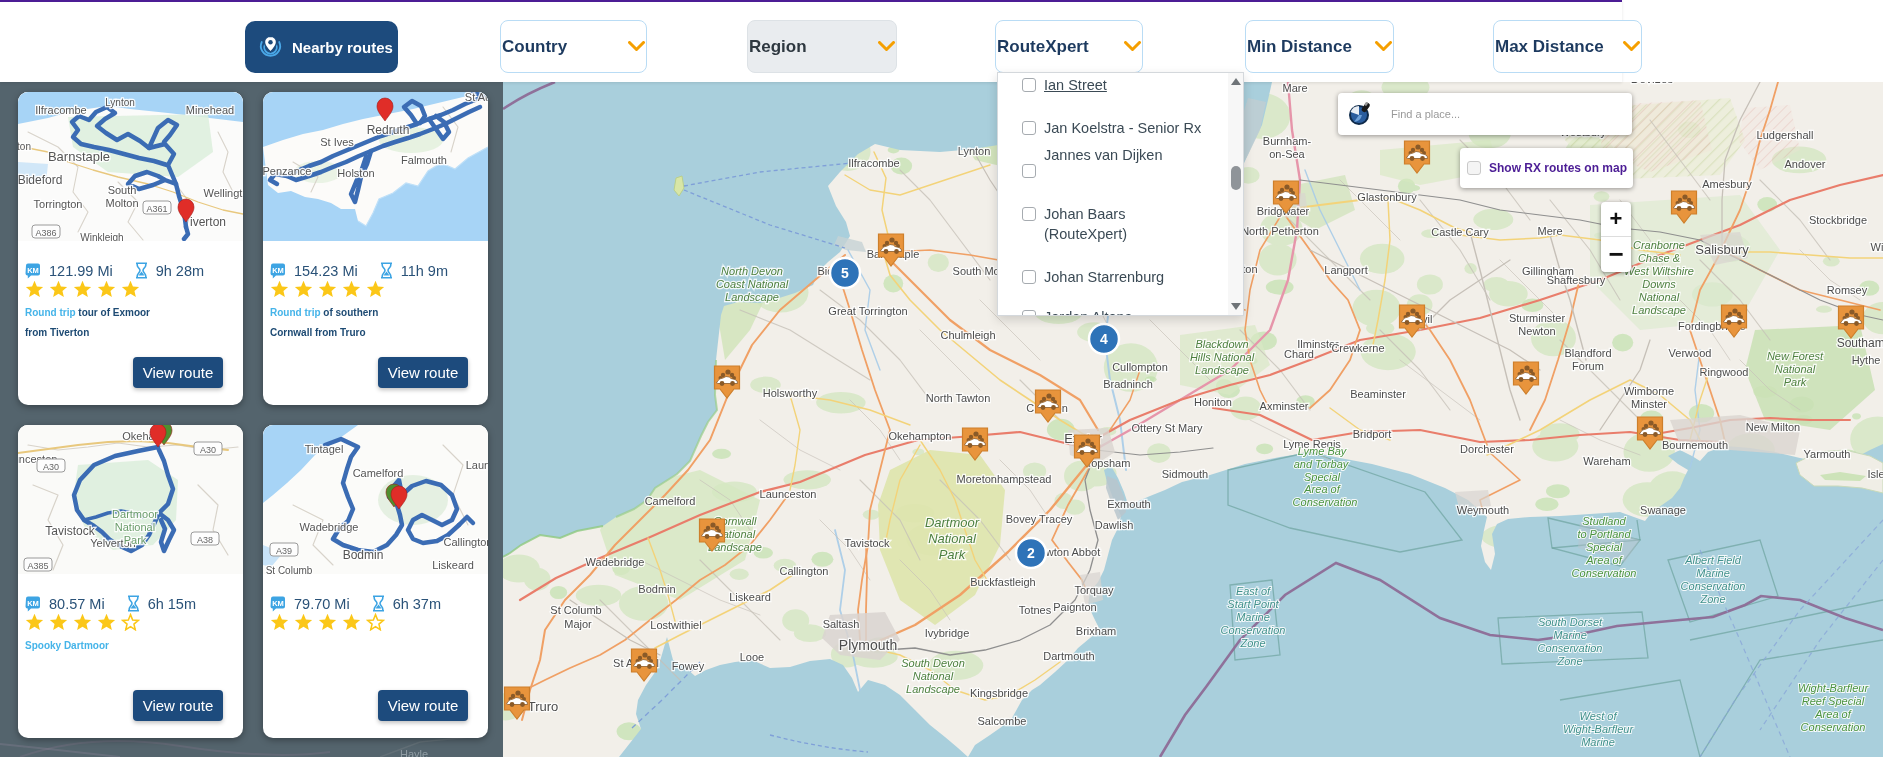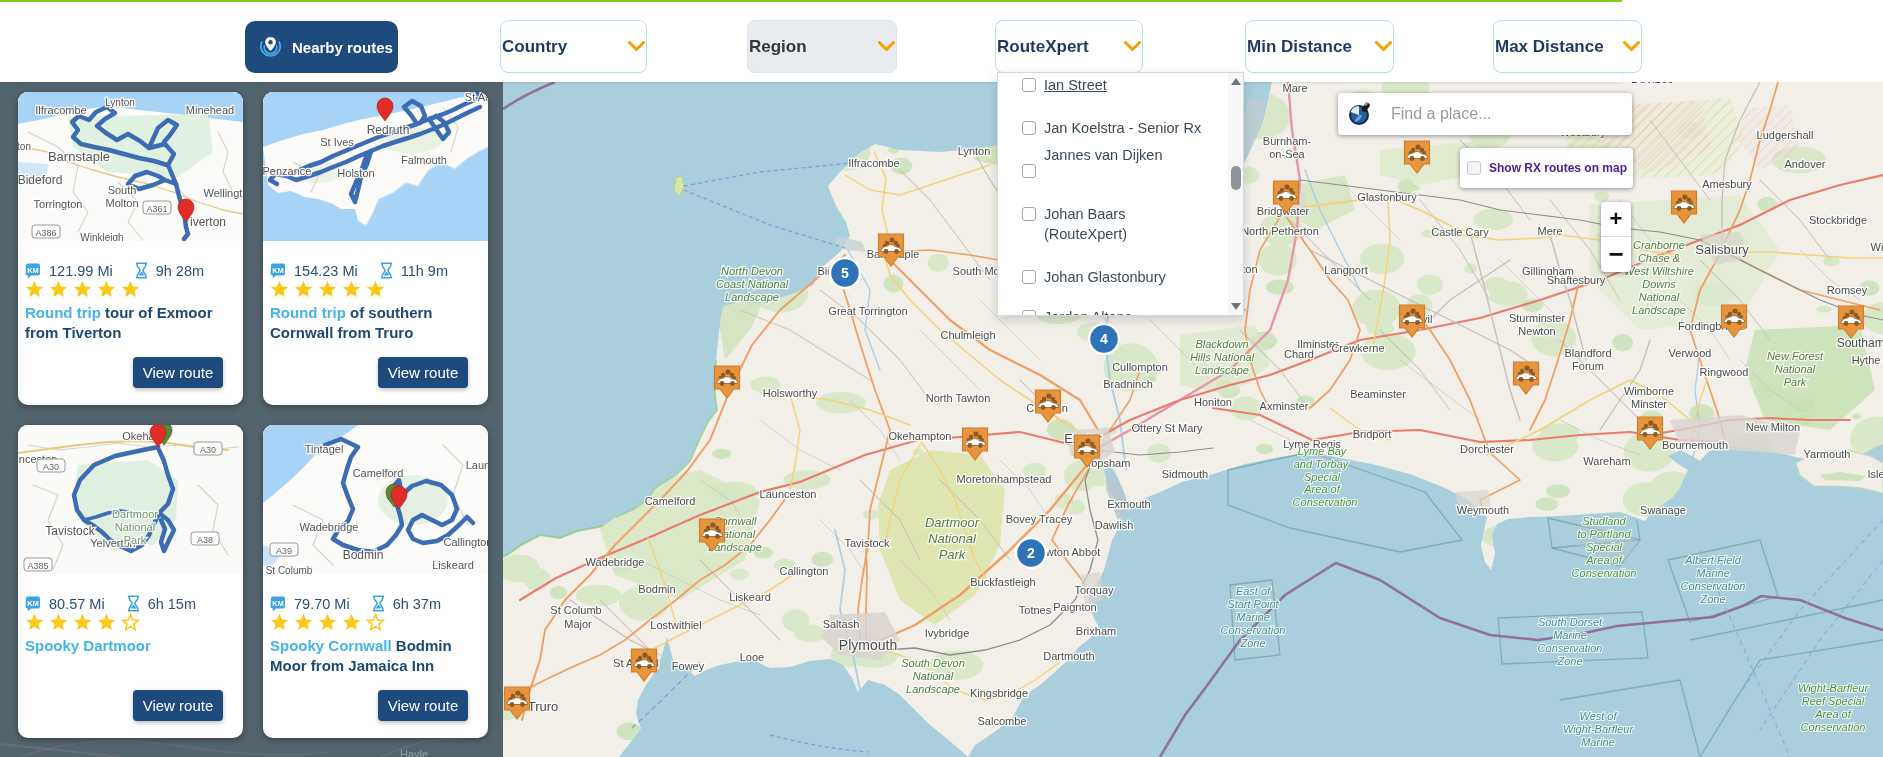--- a/index.html
+++ b/index.html
@@ -1,36 +1,36 @@
 <!DOCTYPE html>
 <html><head>
 <meta charset="utf-8">
 <style>
   * { margin:0; padding:0; box-sizing:border-box; }
   html,body { width:1883px; height:757px; overflow:hidden; background:#fff;
     font-family:"Liberation Sans", sans-serif; }
   #stage { position:relative; width:1883px; height:757px; overflow:hidden; }
   #map { position:absolute; left:503px; top:82px; width:1380px; height:675px; background:#f2efe9; }
   #topbar { position:absolute; left:0; top:0; width:1622px; height:82px; background:#fff;
-    box-shadow:0 1px 3px rgba(0,0,0,.10); border-top:2px solid #84cc16; }
+    box-shadow:0 1px 3px rgba(0,0,0,.10); border-top:2px solid #4c1d95; }
   .tb-btn { position:absolute; top:18px; height:53px; border-radius:8px; background:#fff;
     border:1px solid #b9dcf5; display:flex; align-items:center; justify-content:space-between;
     padding:0 1px; font-size:17px; font-weight:bold; color:#1d3a5f; white-space:nowrap; }
 .chev { margin-left:16px; flex-shrink:0; }
   #btn-nearby { position:absolute; left:245px; top:19px; width:153px; height:52px; border-radius:10px;
     background:#1d4b7d; color:#fff; font-size:15px; font-weight:bold; display:flex; align-items:center; white-space:nowrap; }
   #sidebar { position:absolute; left:0; top:82px; width:503px; height:675px; background:#54646d; }
   .card { position:absolute; width:225px; height:313px; background:#fff; border-radius:10px;
     box-shadow:0 2px 7px rgba(0,0,0,.35); overflow:hidden; }
   .thumb { width:225px; height:149px; position:relative; background:#fbfafa; }
   .meta { padding:20px 18px 0 7px; }
   .mrow { display:flex; align-items:center; font-size:14.5px; color:#2a5278; height:19px; white-space:nowrap; }
   .mrow span { flex-shrink:0; }
   .stars { margin-top:0px; height:20px; }
-  .title { font-size:15px; font-weight:bold; color:#1d4a73; line-height:20px; margin-top:3px; white-space:nowrap;}
+  .title { font-size:10px; font-weight:bold; color:#1d4a73; line-height:20px; margin-top:3px; white-space:nowrap;}
   .title .lt { color:#45b4e9; }
   .vbtn { position:absolute; right:20px; bottom:17px; width:90px; height:31px; background:#1d4b7d;
     color:#fff; font-size:15px; border-radius:4px; display:flex; align-items:center; justify-content:center;
     box-shadow:0 2px 4px rgba(0,0,0,.25); }
   #ddpanel { position:absolute; left:997px; top:72px; width:247px; height:244px; background:#fff;
     border:1px solid #d4d8dc; box-shadow:0 4px 10px rgba(0,0,0,.15); overflow:hidden; }
   .dditem { position:absolute; left:46px; font-size:14.5px; color:#3b4a55; line-height:20px; }
   .ddcb { position:absolute; left:24px; width:14px; height:14px; border:1.5px solid #a6abb0; border-radius:3px; background:#fff;}
   #ddscroll { position:absolute; right:0px; top:0px; width:15px; height:242px; background:#f7f7f7; }
   #ddthumb { position:absolute; left:2.5px; top:93px; width:10px; height:24px; background:#8f9499; border-radius:5px;}
@@ -606,21 +606,21 @@
 
 <div class="ovl" style="left:835px; top:11px; width:294px; height:42px; border-radius:4px;
   box-shadow:0 1px 5px rgba(0,0,0,.4); display:flex; align-items:center;">
   <svg width="26" height="26" style="margin-left:10px;" viewBox="0 0 26 26">
     <circle cx="11" cy="14" r="9" fill="#2a5d9e" stroke="#0e2a4a" stroke-width="2"></circle>
     <path d="M11 5 A9 9 0 0 0 2.6 11 L 11 14 Z" fill="#e8eef5"></path>
     <path d="M14 14 A 9 9 0 0 1 6 21 L 11 14 Z" fill="#6da0d8"></path>
     <rect x="15.5" y="1.5" width="5" height="10" rx="2" transform="rotate(35 18 6)" fill="#1a1a1a"></rect>
     <rect x="16.8" y="0.8" width="2.6" height="4" rx="1.3" transform="rotate(35 18 3)" fill="#9a9a9a"></rect>
   </svg>
-  <span style="margin-left:17px; font-size:16px; color:#9a9a9a;">Find a place...</span>
+  <span style="margin-left:17px; font-size:11px; color:#9a9a9a;">Find a place...</span>
 </div>
 <div class="ovl" style="left:957px; top:66px; width:173px; height:40px; border-radius:4px;
   box-shadow:0 1px 5px rgba(0,0,0,.4); display:flex; align-items:center;">
   <span style="margin-left:7px; width:14px; height:14px; border:1px solid #c9c9c9; border-radius:3px; background:#f4f4f4;"></span>
   <span style="margin-left:8px; font-size:12px; font-weight:bold; color:#4c1d95; white-space:nowrap;">Show RX routes on map</span>
 </div>
 <div class="ovl" style="left:1098px; top:120px; width:30px; height:70px; border-radius:4px;
   box-shadow:0 1px 4px rgba(0,0,0,.45); overflow:hidden;">
   <div style="height:35px; display:flex; align-items:center; justify-content:center; font-size:22px; font-weight:bold; color:#111; border-bottom:1px solid #ddd;">+</div>
   <div style="height:35px; display:flex; align-items:center; justify-content:center; font-size:26px; font-weight:bold; color:#111;">−</div>
@@ -843,21 +843,20 @@
               <path d="M11 0.5 L13.8 7 L21 7.6 L15.6 12.2 L17.2 19.2 L11 15.5 L4.8 19.2 L6.4 12.2 L1 7.6 L8.2 7 Z" fill="#fbc718"></path>
             </svg><svg width="19" height="18" viewBox="0 0 22 20" style="margin-right:5px;">
               <path d="M11 0.5 L13.8 7 L21 7.6 L15.6 12.2 L17.2 19.2 L11 15.5 L4.8 19.2 L6.4 12.2 L1 7.6 L8.2 7 Z" fill="#fbc718"></path>
             </svg><svg width="19" height="18" viewBox="0 0 22 20" style="margin-right:5px;">
               <path d="M11 0.5 L13.8 7 L21 7.6 L15.6 12.2 L17.2 19.2 L11 15.5 L4.8 19.2 L6.4 12.2 L1 7.6 L8.2 7 Z" fill="#fbc718"></path>
             </svg><svg width="19" height="18" viewBox="0 0 22 20" style="margin-right:5px;">
               <path d="M11 0.5 L13.8 7 L21 7.6 L15.6 12.2 L17.2 19.2 L11 15.5 L4.8 19.2 L6.4 12.2 L1 7.6 L8.2 7 Z" fill="#fbc718"></path>
             </svg><svg width="19" height="18" viewBox="0 0 22 20" style="margin-right:5px;">
               <path d="M11 1.5 L13.5 7.6 L20 8.2 L15 12.4 L16.5 18.9 L11 15.4 L5.5 18.9 L7 12.4 L2 8.2 L8.5 7.6 Z" fill="none" stroke="#fbc718" stroke-width="1.8"></path>
             </svg></div>
-<div class="title"><span class="lt">Spooky Cornwall</span> Bodmin<br>Moor from Jamaica Inn</div>
 </div>
 <div class="vbtn">View route</div>
 </div>
 </div>
 <div id="topbar">
   <div id="btn-nearby"><svg width="25" height="26" viewBox="0 0 28 28" style="margin:0 9px 0 13px; flex-shrink:0;">
 <path d="M4.2 8.5 A 10.8 10.8 0 1 0 23.8 8.5" fill="none" stroke="#4aa8e8" stroke-width="2.1" stroke-linecap="round"></path>
 <path d="M7.6 11.5 A 7 7 0 1 0 20.4 11.5" fill="none" stroke="#4aa8e8" stroke-width="1.9" stroke-linecap="round"></path>
 <path d="M14 2 c-3.9,0 -6.8,2.9 -6.8,6.4 c0,4.5 6.8,11.2 6.8,11.2 s6.8,-6.7 6.8,-11.2 c0,-3.5 -2.9,-6.4 -6.8,-6.4 z" fill="#fff" stroke="#1d4b7d" stroke-width="1.6"></path>
 <circle cx="14" cy="8.6" r="2.5" fill="#1d4b7d"></circle>
@@ -881,21 +880,21 @@
 <div id="ddpanel">
 <div class="ddcb" style="top:5px;"></div>
 <div class="dditem" style="top:2px;text-decoration:underline;">Ian Street</div>
 <div class="ddcb" style="top:48px;"></div>
 <div class="dditem" style="top:45px;">Jan Koelstra - Senior Rx</div>
 <div class="ddcb" style="top:91px;"></div>
 <div class="dditem" style="top:72px;">Jannes van Dijken</div>
 <div class="ddcb" style="top:134px;"></div>
 <div class="dditem" style="top:131px;">Johan Baars<br>(RouteXpert)</div>
 <div class="ddcb" style="top:197px;"></div>
-<div class="dditem" style="top:194px;">Johan Glastonbury</div>
+<div class="dditem" style="top:194px;">Johan Starrenburg</div>
 <div class="ddcb" style="top:237px;"></div>
 <div class="dditem" style="top:234px;">Jordan Altena</div>
 <div id="ddscroll">
  <div style="position:absolute; top:5px; left:3px; width:0; height:0; border-left:5px solid transparent; border-right:5px solid transparent; border-bottom:7px solid #6f7478;"></div>
  <div style="position:absolute; bottom:5px; left:3px; width:0; height:0; border-left:5px solid transparent; border-right:5px solid transparent; border-top:7px solid #6f7478;"></div>
  <div id="ddthumb"></div>
 </div>
 </div>
 </div>
 

